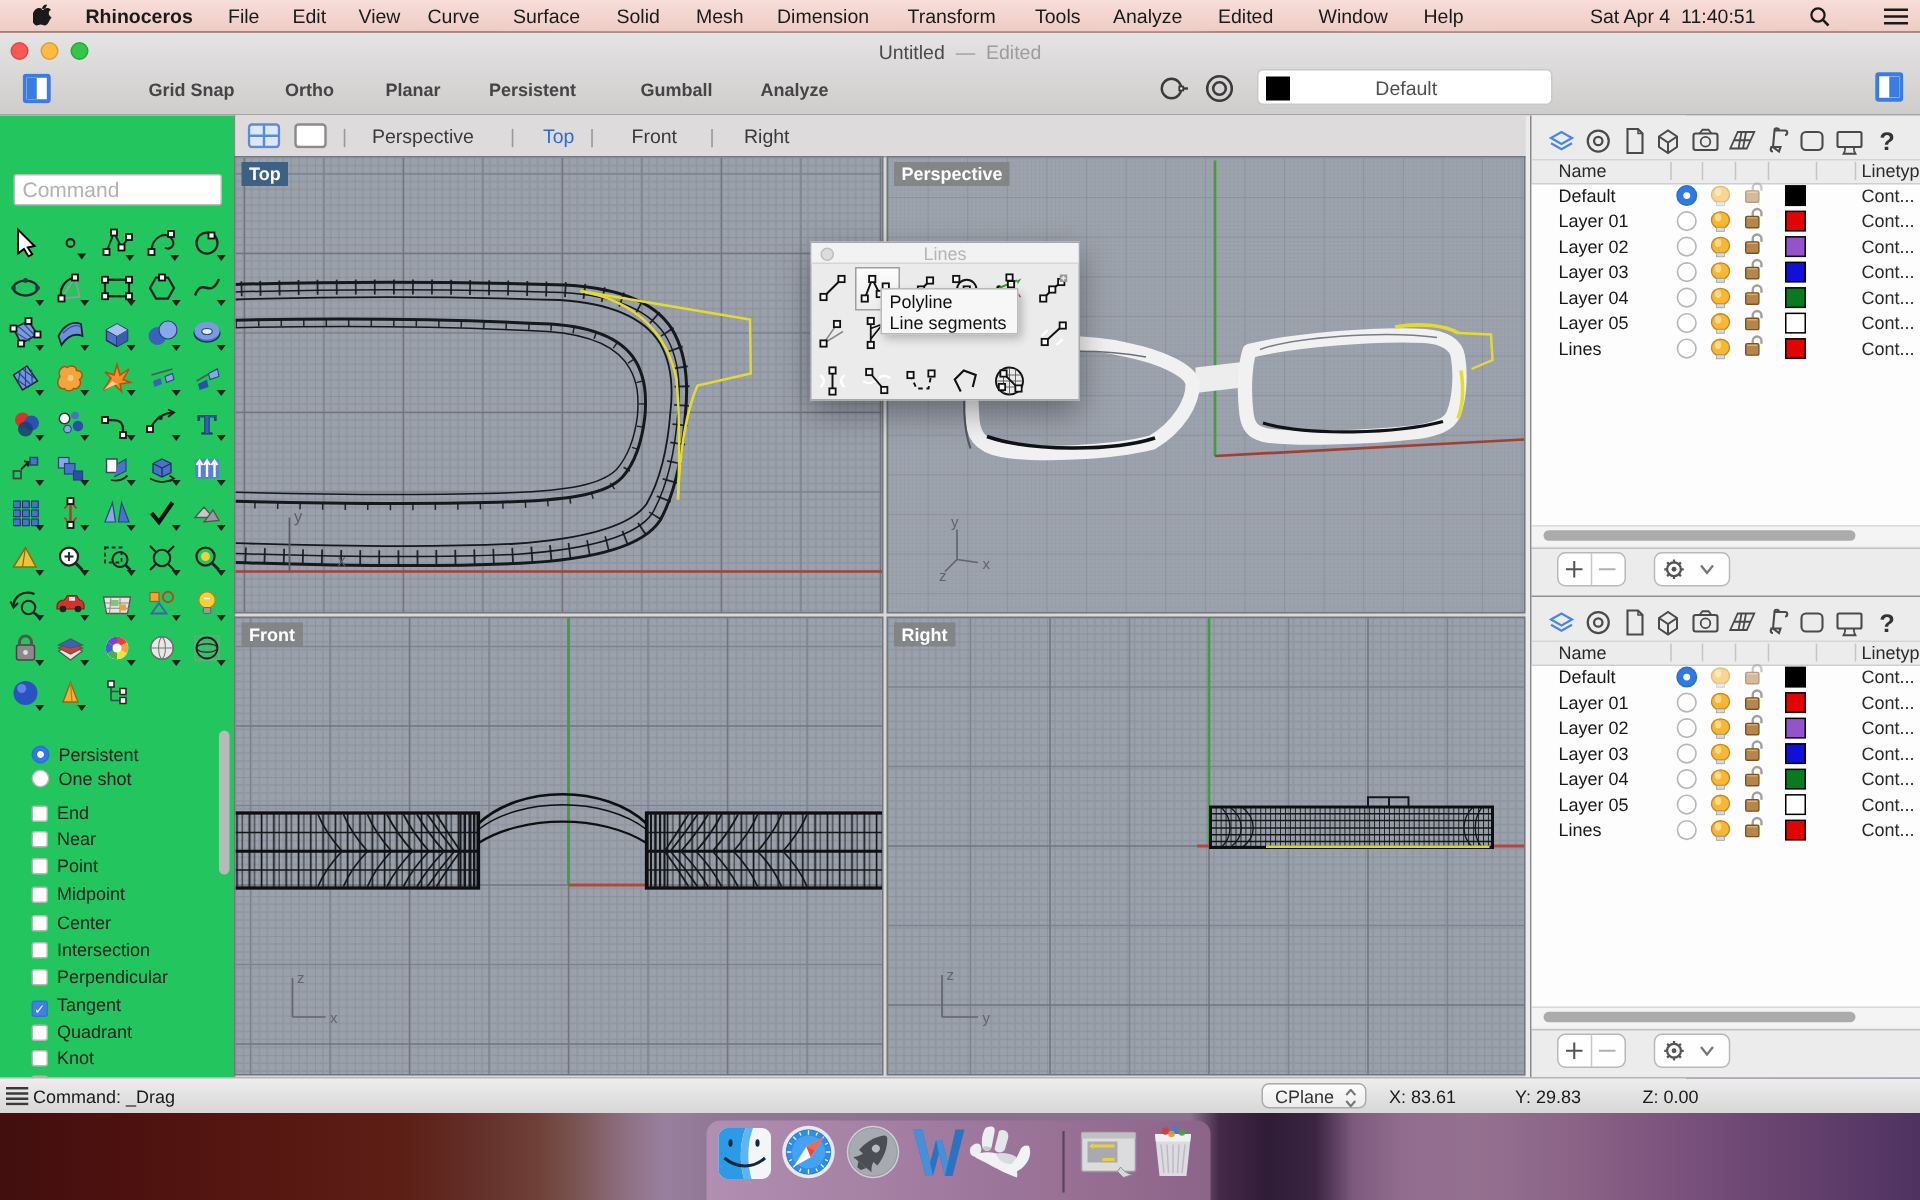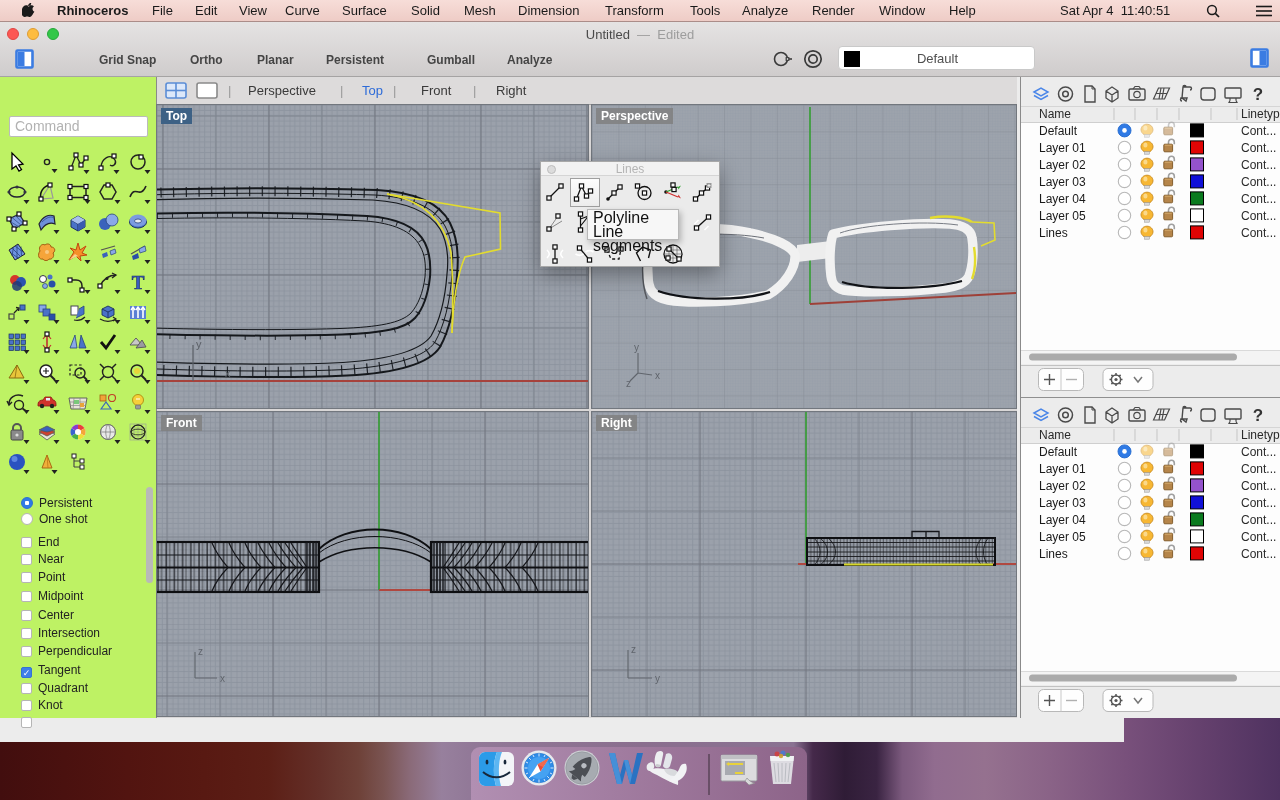--- a/index.html
+++ b/index.html
@@ -12,21 +12,21 @@
 #menubar .mi{position:absolute;top:3px;white-space:nowrap}
 
 #window{position:absolute;top:22px;left:0;width:1124px;height:720px;background:#ececec}
 #titlebar{position:absolute;top:0;left:0;width:1280px;height:55px;background:linear-gradient(#e5e3e3,#cfcccc);border-bottom:1px solid #a5a3a3}
 .tl{position:absolute;top:6px;width:12px;height:12px;border-radius:50%}
 #maintb{position:absolute;top:23px;left:0;width:1280px;height:32px;font-size:12px;font-weight:bold;color:#454545}
 #maintb .lbl{position:absolute;top:8px}
 
 #content{position:absolute;top:55px;left:0;width:1280px;height:641px;background:#ececec}
 
-#sidebar{position:absolute;top:0;left:0;width:157px;height:641px;background:#bef264;border-right:1px solid #8a8a8a}
+#sidebar{position:absolute;top:0;left:0;width:157px;height:641px;background:#22c55e;border-right:1px solid #8a8a8a}
 #snaps{position:absolute;top:412px;left:0;width:157px;font-size:12px;color:#222}
 .snaprow{position:absolute;left:21px;white-space:nowrap;height:14px}
 .cb{display:inline-block;width:11px;height:11px;background:#fff;border:1px solid #b5b5b5;border-radius:2px;vertical-align:-2px;margin-right:6px}
 .cbon{background:#3f7fe8;border-color:#3572d4;color:#fff;font-size:9px;line-height:11px;text-align:center}
 .rad{display:inline-block;width:12px;height:12px;background:#fff;border:1px solid #b5b5b5;border-radius:50%;vertical-align:-2px;margin-right:6px}
 .radon{background:#2f7ae5;border-color:#2a6fd2}
 #sbscroll{position:absolute;top:410px;left:146px;width:7px;height:96px;background:#b9b9b9;border-radius:4px}
 
 #vpregion{position:absolute;top:0;left:157px;width:860px;height:641px;background:#d9d7d7}
 #vptabs{position:absolute;top:0;left:0;width:860px;height:28px;background:#dddbdb;border-bottom:1px solid #9a9a9a;font-size:13px;color:#3a3a3a}
@@ -52,21 +52,21 @@
     <span class="mi" style="left:195px">Edit</span>
     <span class="mi" style="left:239px">View</span>
     <span class="mi" style="left:285px">Curve</span>
     <span class="mi" style="left:342px">Surface</span>
     <span class="mi" style="left:411px">Solid</span>
     <span class="mi" style="left:464px">Mesh</span>
     <span class="mi" style="left:518px">Dimension</span>
     <span class="mi" style="left:605px">Transform</span>
     <span class="mi" style="left:690px">Tools</span>
     <span class="mi" style="left:742px">Analyze</span>
-    <span class="mi" style="left:812px">Render</span>
+    <span class="mi" style="left:812px">Edited</span>
     <span class="mi" style="left:879px">Window</span>
     <span class="mi" style="left:949px">Help</span>
     <span class="mi" style="left:1060px">Sat Apr 4&nbsp;&nbsp;11:40:51</span>
     <svg class="abs" style="left:1206px;top:4px" width="14" height="14" viewBox="0 0 14 14">
         <circle cx="6" cy="6" r="4.4" fill="none" stroke="#1a1a1a" stroke-width="1.5"></circle>
         <line x1="9.3" y1="9.3" x2="13" y2="13" stroke="#1a1a1a" stroke-width="1.7"></line>
       </svg>
     <svg class="abs" style="left:1256px;top:5px" width="16" height="12" viewBox="0 0 16 12">
         <g stroke="#1a1a1a" stroke-width="1.6">
           <line x1="0" y1="1.5" x2="16" y2="1.5"></line>
@@ -770,21 +770,21 @@
               </g>
             <g transform="translate(132,78)">
                 <circle r="9" fill="none" stroke="#111" stroke-width="1.3"></circle>
                 <path d="M-8,-4 H8 M-9,0 H9 M-8,4 H8 M-4,-8 V8 M0,-9 V9 M4,-8 V8" stroke="#555" stroke-width=".6"></path>
                 <path d="M-4,-5 L6,5" stroke="#111" stroke-width="1.2"></path>
                 <use href="#psq" x="-4" y="-5"></use>
                 <use href="#psq" x="-5" y="4"></use>
                 <use href="#psq" x="6" y="5"></use>
               </g>
           </svg>
-          <div style="position:absolute;left:46px;top:47px;width:92px;height:31px;background:#f7f7f7;border:1px solid #b8b8b8;box-shadow:2px 3px 6px rgba(0,0,0,.25);font-size:16px;color:#111;padding:1px 5px;line-height:14px">Polyline<br>Line segments</div>
+          <div style="position:absolute;left:46px;top:30px;width:92px;height:31px;background:#f7f7f7;border:1px solid #b8b8b8;box-shadow:2px 3px 6px rgba(0,0,0,.25);font-size:12px;color:#111;padding:1px 5px;line-height:14px">Polyline<br>Line segments</div>
         </div>
       </div>
       <div id="rpanel">
         <div class="lpanel" style="top:0"><svg width="260" height="320" viewBox="0 0 260 320">
 <defs>
 <g id="bulb">
                   <path d="M0,-6.2 C3.6,-6.2 6,-3.6 6,-0.6 C6,1.6 4.4,3.2 3,4.2 L-3,4.2 C-4.4,3.2 -6,1.6 -6,-0.6 C-6,-3.6 -3.6,-6.2 0,-6.2 Z" fill="#f7b733" stroke="#c8881a" stroke-width=".9"></path>
                   <rect x="-2.6" y="4.2" width="5.2" height="2.6" fill="#d8d8d8" stroke="#9a9a9a" stroke-width=".5"></rect>
                   <ellipse cx="-1.6" cy="-2.4" rx="2.1" ry="2.6" fill="#fbd98a"></ellipse>
                 </g>
@@ -920,20 +920,40 @@
               <use href="#pchrome"></use>
               <use href="#prows"></use>
 </svg></div>
         <div class="lpanel" style="top:320px;border-top:1px solid #8f8f8f"><svg width="260" height="320" viewBox="0 0 260 320">
 <use href="#tabs"></use>
               <use href="#pchrome"></use>
               <use href="#prows"></use>
 </svg></div>
       </div>
     </div>
+    <div id="statusbar">
+      <svg class="abs" style="left:4px;top:5px" width="15" height="13" viewBox="0 0 15 13">
+          <g stroke="#3a3a3a" stroke-width="1.7">
+            <line x1="0" y1="1.5" x2="15" y2="1.5"></line>
+            <line x1="0" y1="5" x2="15" y2="5"></line>
+            <line x1="0" y1="8.5" x2="15" y2="8.5"></line>
+            <line x1="0" y1="12" x2="15" y2="12"></line>
+          </g>
+        </svg>
+      <span class="abs" style="left:22px;top:5px">Command: _Drag</span>
+      <div class="abs" style="left:841px;top:3px;width:70px;height:17px;border:1px solid #ababab;border-radius:5px;background:linear-gradient(#fcfcfc,#ececec)">
+        <span class="abs" style="left:8px;top:1px;font-size:12px;color:#333">CPlane</span>
+        <svg class="abs" style="left:54px;top:2.5px" width="9" height="12" viewBox="0 0 9 12">
+            <path d="M1.5,4 L4.5,0.5 L7.5,4 M1.5,8 L4.5,11.5 L7.5,8" fill="none" stroke="#777" stroke-width="1.4"></path>
+          </svg>
+      </div>
+      <span class="abs" style="left:926px;top:5px">X: 83.61</span>
+      <span class="abs" style="left:1010px;top:5px">Y: 29.83</span>
+      <span class="abs" style="left:1095px;top:5px">Z: 0.00</span>
+    </div>
   </div>
   <div id="dock">
     <svg class="abs" style="left:0;top:0" width="336" height="53" viewBox="0 0 336 53">
 
       <g transform="translate(25,21)">
         <rect x="-17" y="-16" width="35" height="34" rx="6" fill="#f3f5f8"></rect>
         <path d="M-17,-10 C-17,-13 -14,-16 -11,-16 L1,-16 C-3,-6 -3,8 0,18 L-11,18 C-14,18 -17,15 -17,12 Z" fill="#2b9be8"></path>
         <path d="M1,-16 C-3,-6 -3,8 0,18 L5,18 C2,8 2,-6 6,-16 Z" fill="#5cb6f2"></path>
         <ellipse cx="-9" cy="-6" rx="1.4" ry="2.5" fill="#18283a"></ellipse>
           <ellipse cx="9" cy="-6" rx="1.4" ry="2.5" fill="#18283a"></ellipse>

